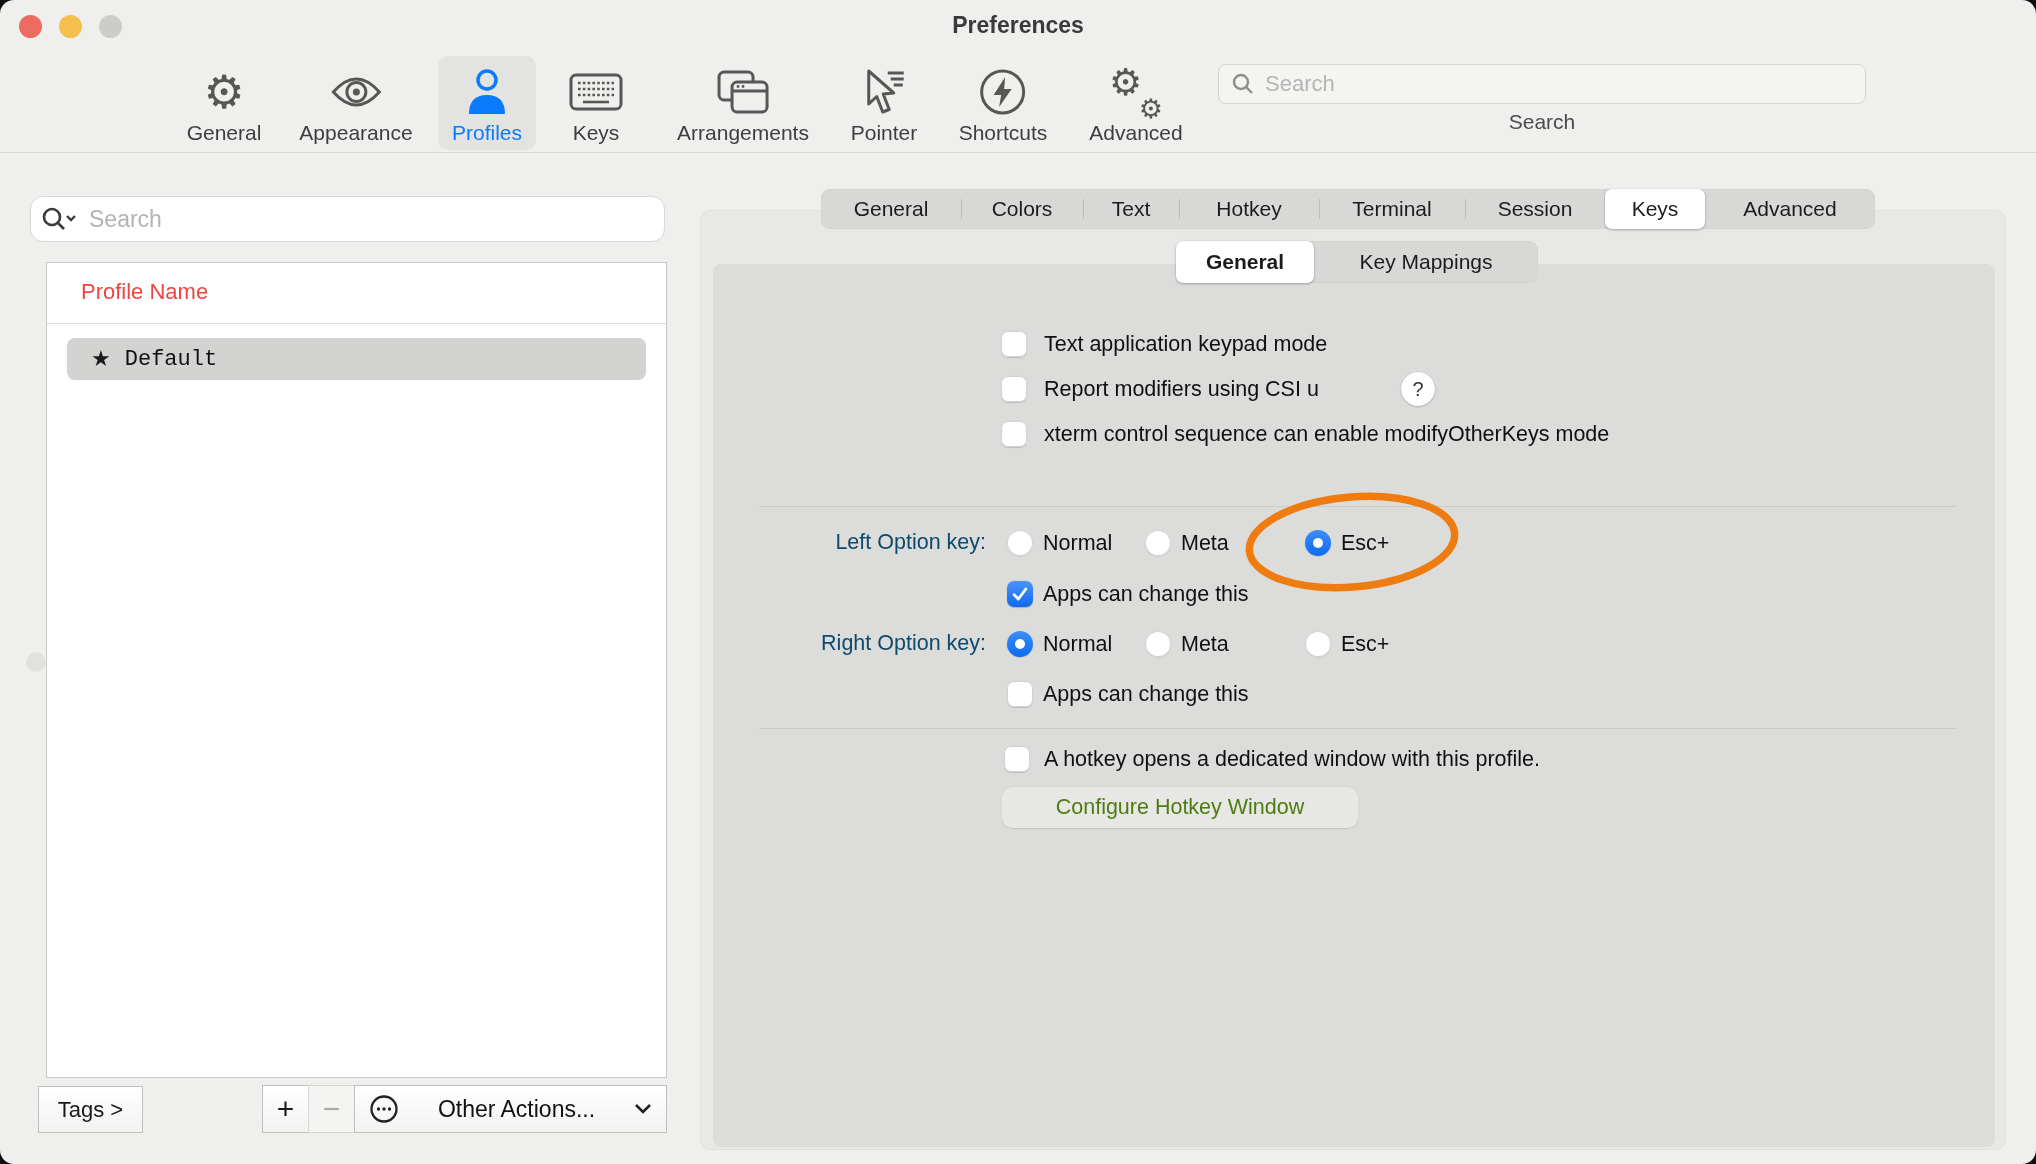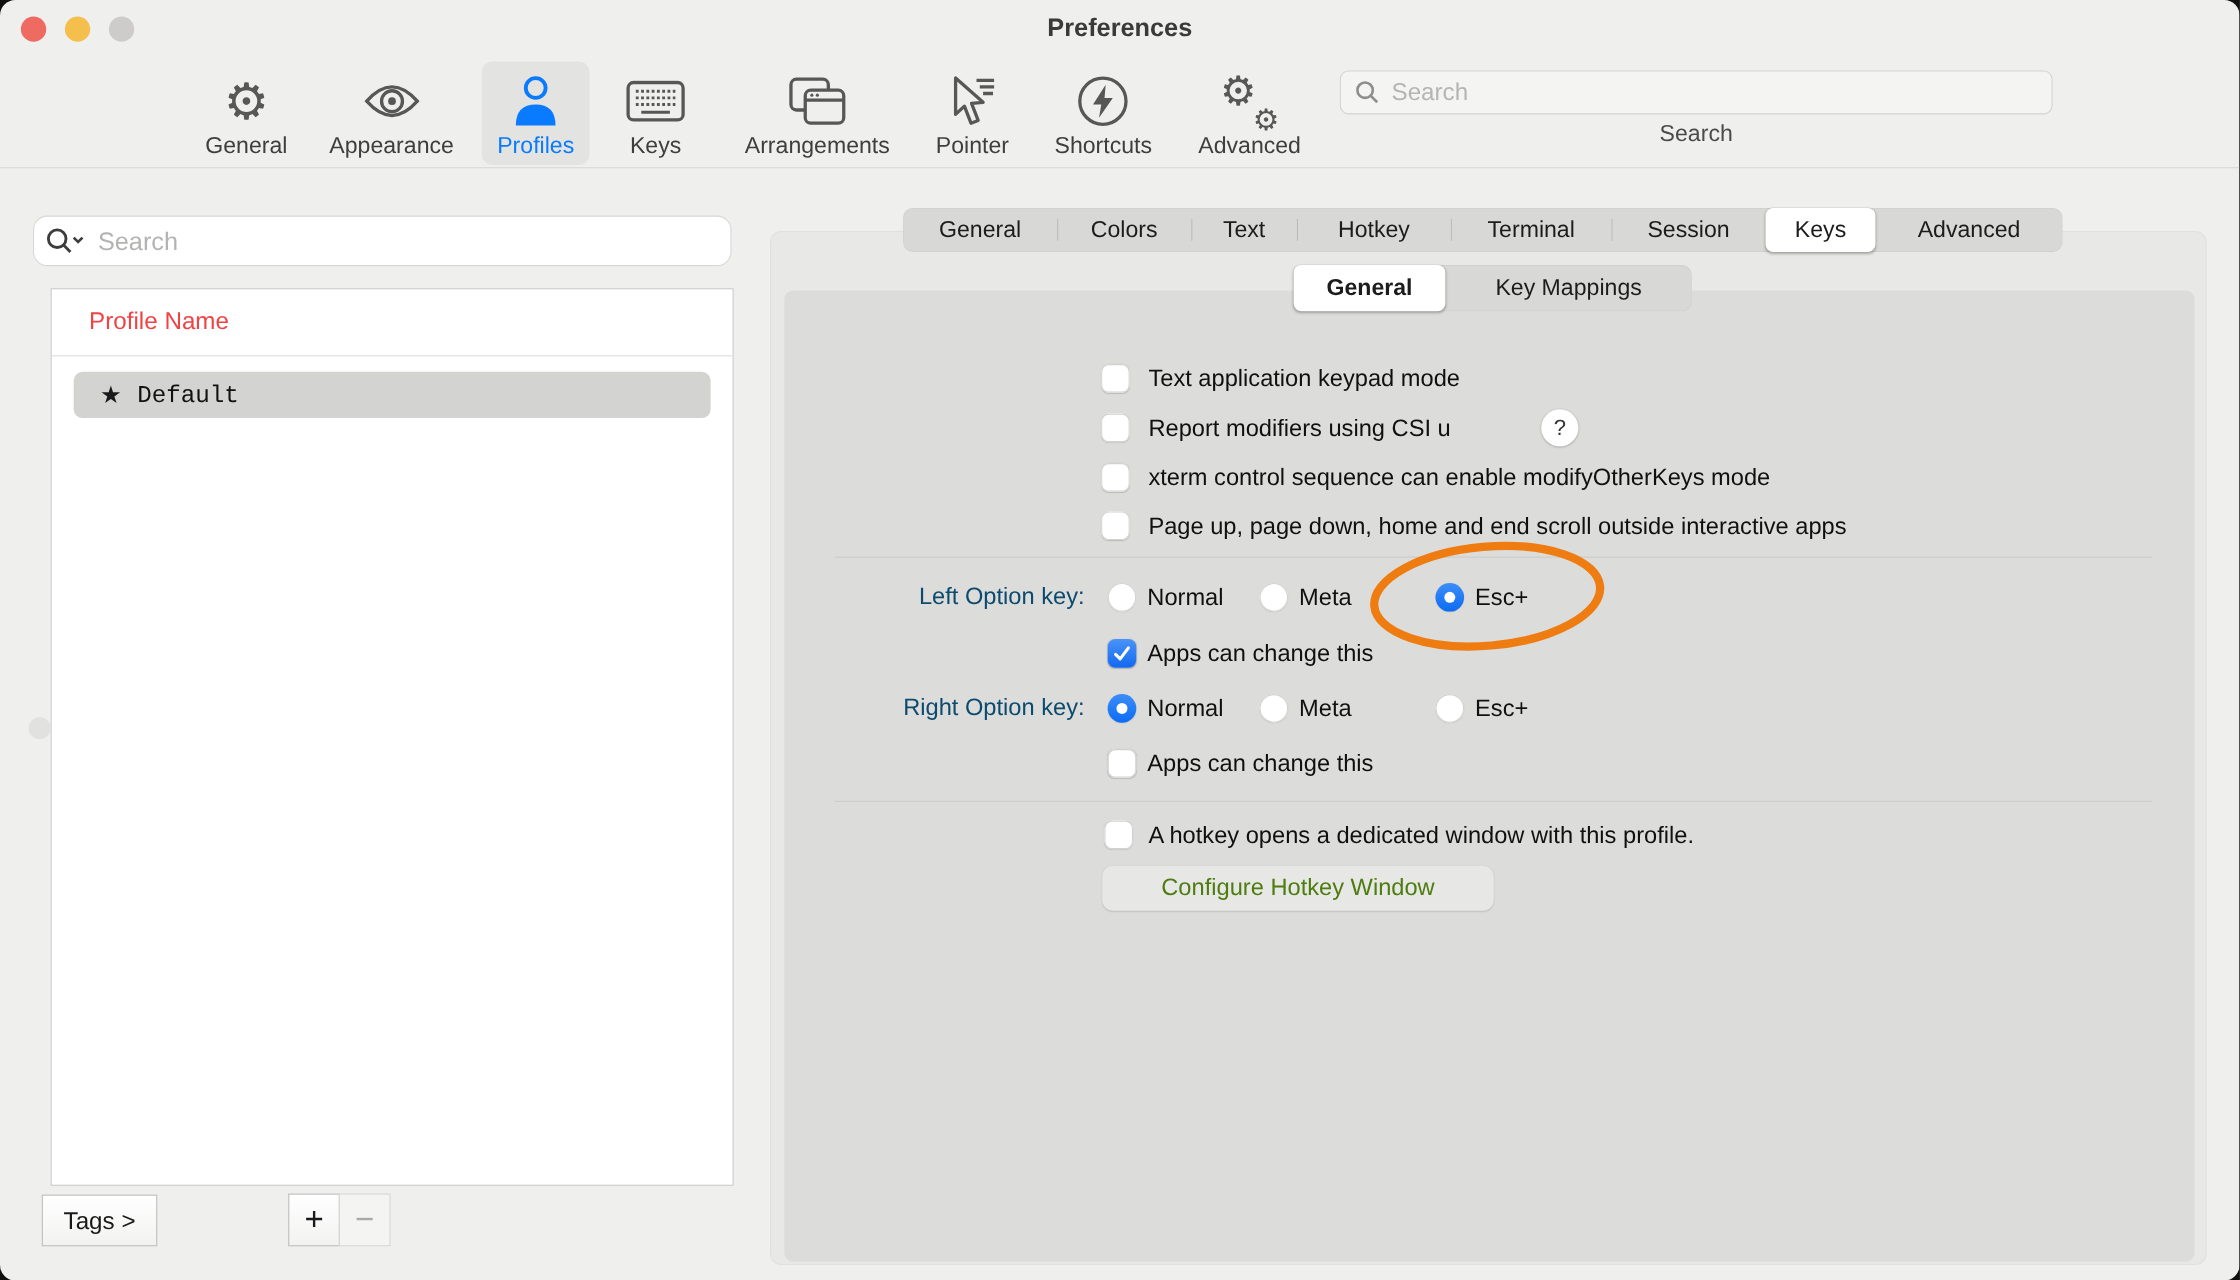--- a/index.html
+++ b/index.html
@@ -197,20 +197,36 @@
       <span class="profile-name">Default</span>
     </div>
   </div>
 
   <div class="splitter-dot"></div>
 
   <button class="btn-bevel tags-btn">Tags &gt;</button>
   <div class="pm-group">
     <button class="btn-bevel pm-btn">+</button>
     <button class="pm-btn pm-minus">−</button>
+    <button class="btn-bevel other-actions">
+      <span>
+        <svg width="30" height="30" viewBox="0 0 30 30" fill="none" stroke="#222" stroke-width="2.3">
+          <circle cx="15" cy="15" r="12.5"></circle>
+          <circle cx="9.5" cy="15" r="1.7" fill="#222" stroke="none"></circle>
+              <circle cx="15" cy="15" r="1.7" fill="#222" stroke="none"></circle>
+              <circle cx="20.5" cy="15" r="1.7" fill="#222" stroke="none"></circle>
+        </svg>
+      </span>
+      <span class="oa-label">Other Actions...</span>
+      <span>
+        <svg width="18" height="12" viewBox="0 0 18 12" fill="none" stroke="#222" stroke-width="2.6">
+              <polyline points="2 2 9 9 16 2"></polyline>
+            </svg>
+      </span>
+    </button>
   </div>
 
   <div class="panel">
 
     <div class="inner"></div>
 
     <div class="strip strip1">
       <div class="seg" style="width:140px">General</div>
       <div class="seg" style="width:122px">Colors</div>
       <div class="seg" style="width:96px">Text</div>
@@ -232,24 +248,20 @@
     </div>
     <div class="row-abs" style="left:300px;top:161px;height:34px">
       <span class="cb"></span>
       <span class="row-label">Report modifiers using CSI u</span>
     </div>
     <div class="help-badge">?</div>
     <div class="row-abs" style="left:300px;top:206px;height:34px">
       <span class="cb"></span>
       <span class="row-label">xterm control sequence can enable modifyOtherKeys mode</span>
     </div>
-    <div class="row-abs" style="left:300px;top:250px;height:34px">
-      <span class="cb"></span>
-      <span class="row-label">Page up, page down, home and end scroll outside interactive apps</span>
-    </div>
 
     <div class="content-divider" style="top:295px"></div>
 
     <div class="form-label" style="top:319px">Left Option key:</div>
     <div class="row-abs" style="left:306px;top:319px;height:26px;gap:10px">
       <span class="radio"></span>
       <span class="row-label">Normal</span>
     </div>
     <div class="row-abs" style="left:444px;top:319px;height:26px;gap:10px">
       <span class="radio"></span>

